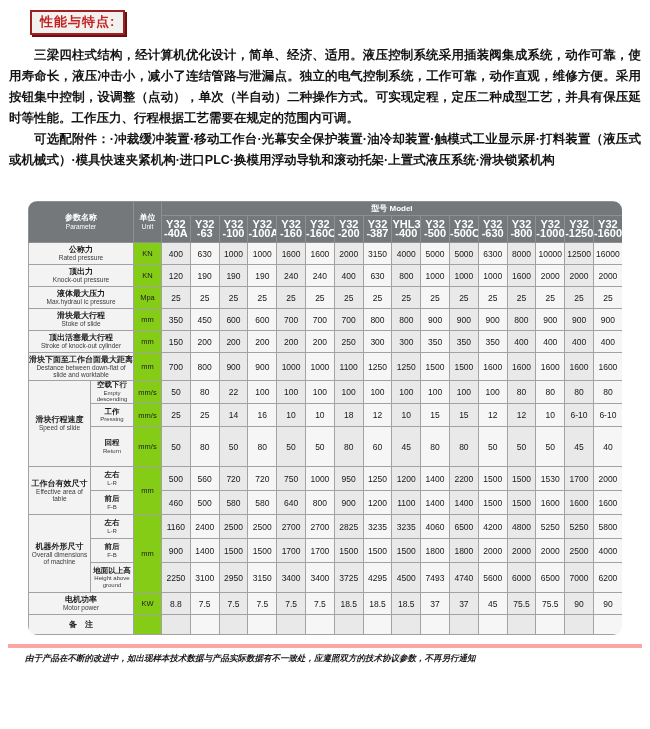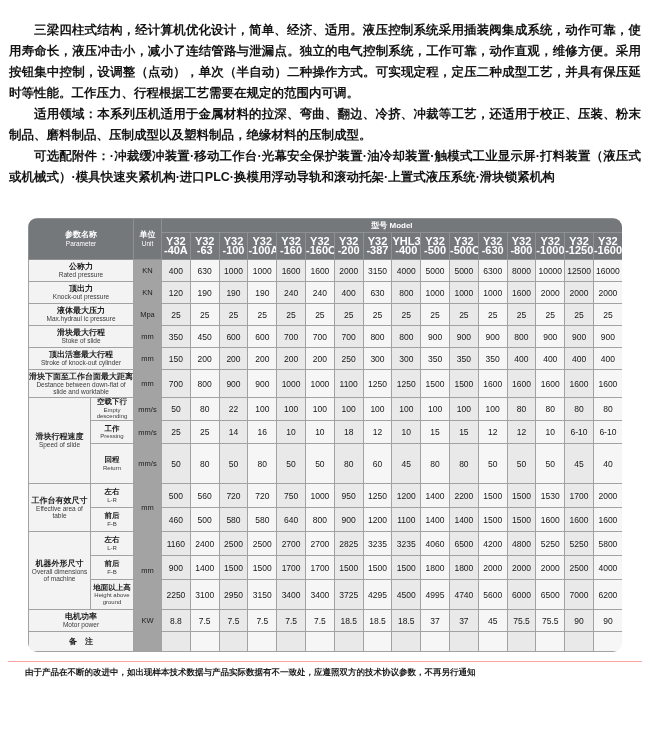--- a/index.html
+++ b/index.html
@@ -29,39 +29,41 @@
   .band{font-size:8px; height:13px; line-height:13px;}
   .hcn{font-size:8px; line-height:10px;}
   .hen{font-size:6.5px; line-height:8px; font-weight:normal;}
   .mcn{font-size:11px; line-height:9px; font-weight:bold;}
   .plabel{background:#f3f3f3;}
   .lcn{font-size:8px; line-height:9px; font-weight:bold; color:#1c1c1c;}
   .len{font-size:6.5px; line-height:7.5px; color:#3a3a3a;}
   .slabel{background:#f3f3f3;text-align:center;}
   .scn{font-size:7.5px; line-height:8.5px; font-weight:bold; color:#1c1c1c;}
   .sen{font-size:6px; line-height:6.5px; color:#3a3a3a;}
-  .unit{background:#a3a3a3; font-size:7.5px; color:#1c1c1c;margin-left:23px;}
+  .unit{background:#84cc16; font-size:7.5px; color:#1c1c1c;margin-left:23px;}
   .val{font-size:8.5px; color:#161616;}
   .c1{background:#e9e9e9;}
   .c2{background:#f6f6f6;}
 
   
-  .footer{margin:9px 8px 0 8px; border-top:1px solid #fca5a5; padding:4px 0 0 17px;}
+  .footer{margin:9px 8px 0 8px; border-top:4px solid #fca5a5; padding:4px 0 0 17px;font-style:italic;}
   .f-cn{font-size:8.5px; font-weight:bold; color:#1a1a1a; line-height:12px;}
   .f-en{font-size:9px; font-weight:bold; color:#1a1a1a; line-height:12px;}
 </style>
 </head>
 <body>
 
 <div class="page">
 
+  <div class="title-box">
+    <span>性能与特点:</span>
+  </div>
 
   <div class="body-text">
     <p>三梁四柱式结构，经计算机优化设计，简单、经济、适用。液压控制系统采用插装阀集成系统，动作可靠，使用寿命长，液压冲击小，减小了连结管路与泄漏点。独立的电气控制系统，工作可靠，动作直观，维修方便。采用按钮集中控制，设调整（点动），单次（半自动）二种操作方式。可实现定程，定压二种成型工艺，并具有保压延时等性能。工作压力、行程根据工艺需要在规定的范围内可调。</p>
-    <p>适用领域：本系列压机适用于金属材料的拉深、弯曲、翻边、冷挤、冲裁等工艺，还适用于校正、压装、粉末制品、磨料制品、压制成型以及塑料制品，绝缘材料的压制成型。</p>
     <p>可选配附件：·冲裁缓冲装置·移动工作台·光幕安全保护装置·油冷却装置·触模式工业显示屏·打料装置（液压式或机械式）·模具快速夹紧机构·进口PLC·换模用浮动导轨和滚动托架·上置式液压系统·滑块锁紧机构</p>
   </div>
 
   <div class="table-wrap">
     <table>
       <colgroup id="cols">
           <col style="width: 62px;">
           <col style="width: 43px;">
           <col style="width: 28px;">
           <col style="width: 28.8px;">
@@ -477,21 +479,21 @@
             </td>
             <td class="val c1">2250</td>
             <td class="val c2">3100</td>
             <td class="val c1">2950</td>
             <td class="val c2">3150</td>
             <td class="val c1">3400</td>
             <td class="val c2">3400</td>
             <td class="val c1">3725</td>
             <td class="val c2">4295</td>
             <td class="val c1">4500</td>
-            <td class="val c2">4995</td>
+            <td class="val c2">7493</td>
             <td class="val c1">4740</td>
             <td class="val c2">5600</td>
             <td class="val c1">6000</td>
             <td class="val c2">6500</td>
             <td class="val c1">7000</td>
             <td class="val c2">6200</td>
           </tr>
           <tr style="height: 22px;">
             <td class="plabel" colspan="2">
               <div class="lcn">电机功率</div>

